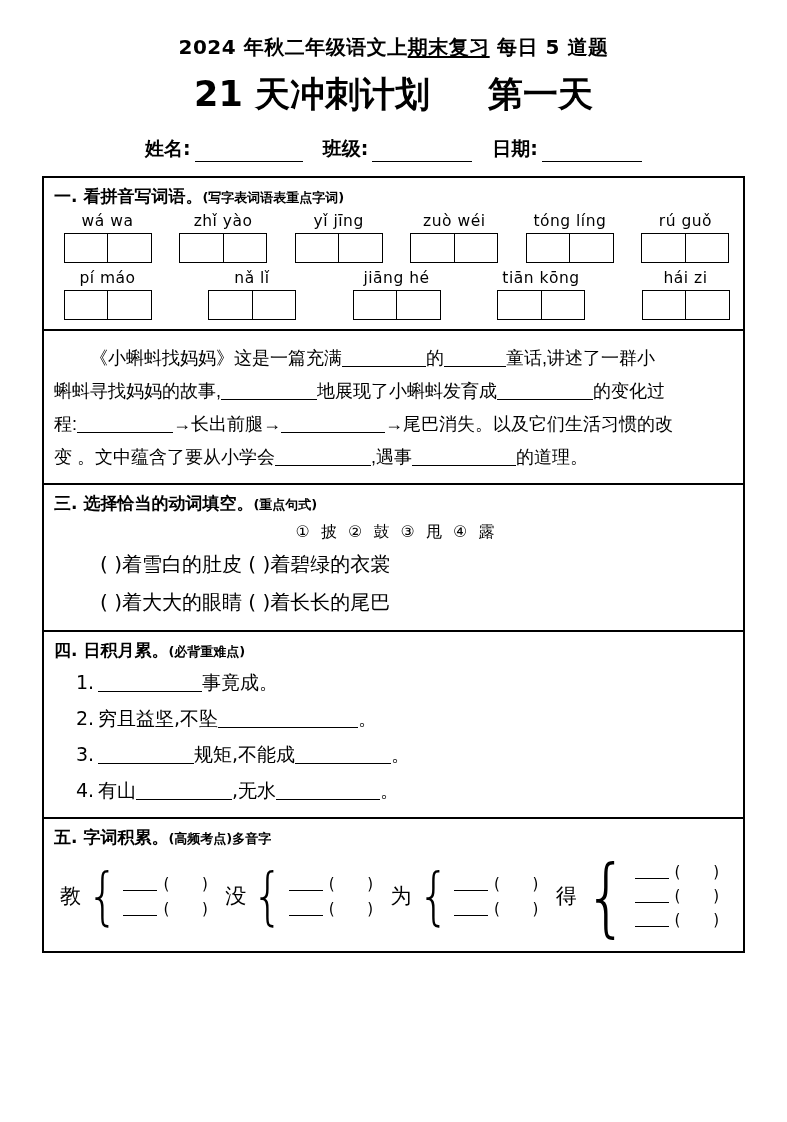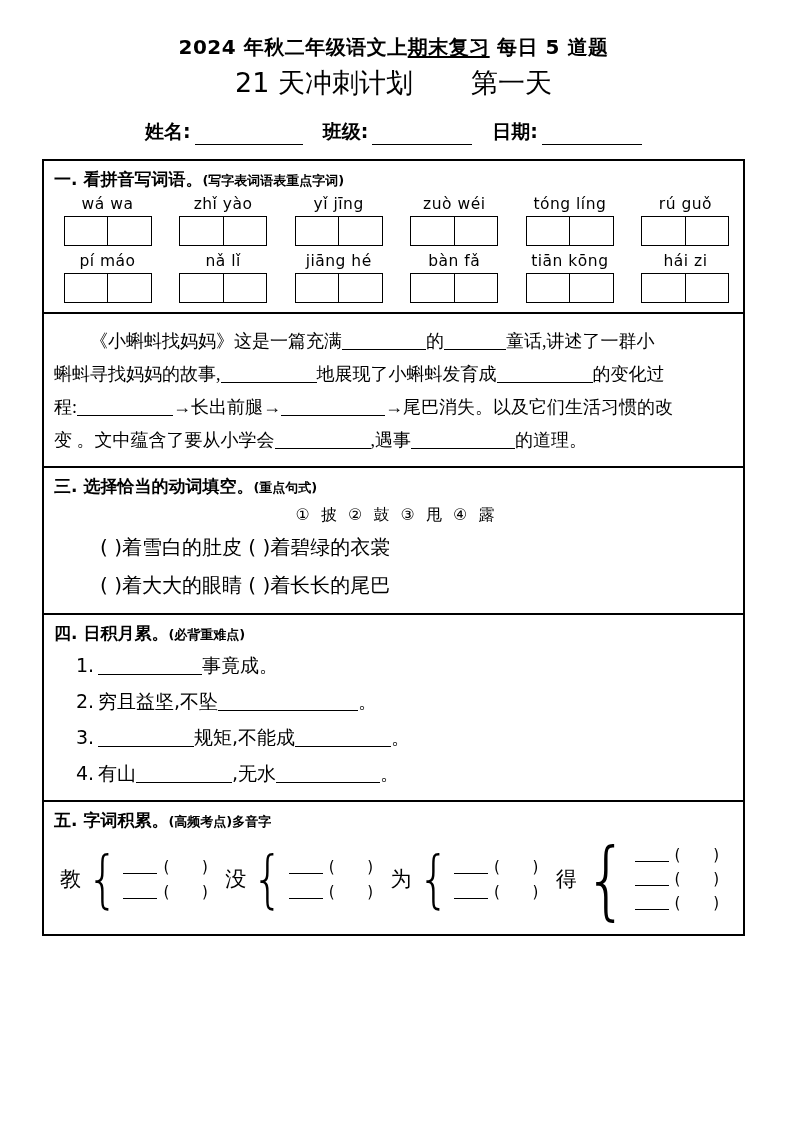--- a/index.html
+++ b/index.html
@@ -33,23 +33,23 @@
     font-size: 20px;
     letter-spacing: 0.5px;
     white-space: nowrap;
   }
   .title-line1 .uline {
     text-decoration: underline;
     text-underline-offset: 2px;
   }
   .title-line2 {
     font-family: "DejaVu Sans", sans-serif;
-    font-weight: normal;
-    font-size: 27px;
-    margin-top: 4px;
+    font-weight: bold;
+    font-size: 35px;
+    margin-top: 10px;
   }
   .title-line2 .day {
     margin-left: 58px;
   }
 
   
   .info-row {
     margin-top: 18px;
     display: flex;
     justify-content: center;
@@ -117,21 +117,21 @@
   .tianzi .sq {
     flex: 1 1 0;
     border-right: 1.3px solid #000;
     box-sizing: border-box;
   }
   .tianzi .sq:last-child { border-right: none; }
   .py-row.second { margin-top: 6px; }
 
   
   .para {
-    font-family: Liberation Serif, serif;
+    font-family: Liberation Sans, sans-serif;
     font-size: 18px;
     line-height: 33px;
     margin-top: 4px;
   }
   .para .indent { display: inline-block; width: 36px; }
   .u { display: inline-block; border-bottom: 1.6px solid #000; height: 19px; vertical-align: -3px; }
   .u60 { width: 62px; }
   .u80 { width: 84px; }
   .u90 { width: 96px; }
   .u100 { width: 104px; }
@@ -297,27 +297,20 @@
         </div>
         <div class="py-cell">
           <div class="py-text">nǎ    lǐ</div>
           <div class="tianzi">
               <div class="sq"></div>
               <div class="sq"></div>
             </div>
         </div>
         <div class="py-cell">
           <div class="py-text">jiāng hé</div>
-          <div class="tianzi">
-              <div class="sq"></div>
-              <div class="sq"></div>
-            </div>
-        </div>
-        <div class="py-cell">
-          <div class="py-text">bàn fǎ</div>
           <div class="tianzi">
               <div class="sq"></div>
               <div class="sq"></div>
             </div>
         </div>
         <div class="py-cell">
           <div class="py-text">tiān kōng</div>
           <div class="tianzi">
               <div class="sq"></div>
               <div class="sq"></div>

